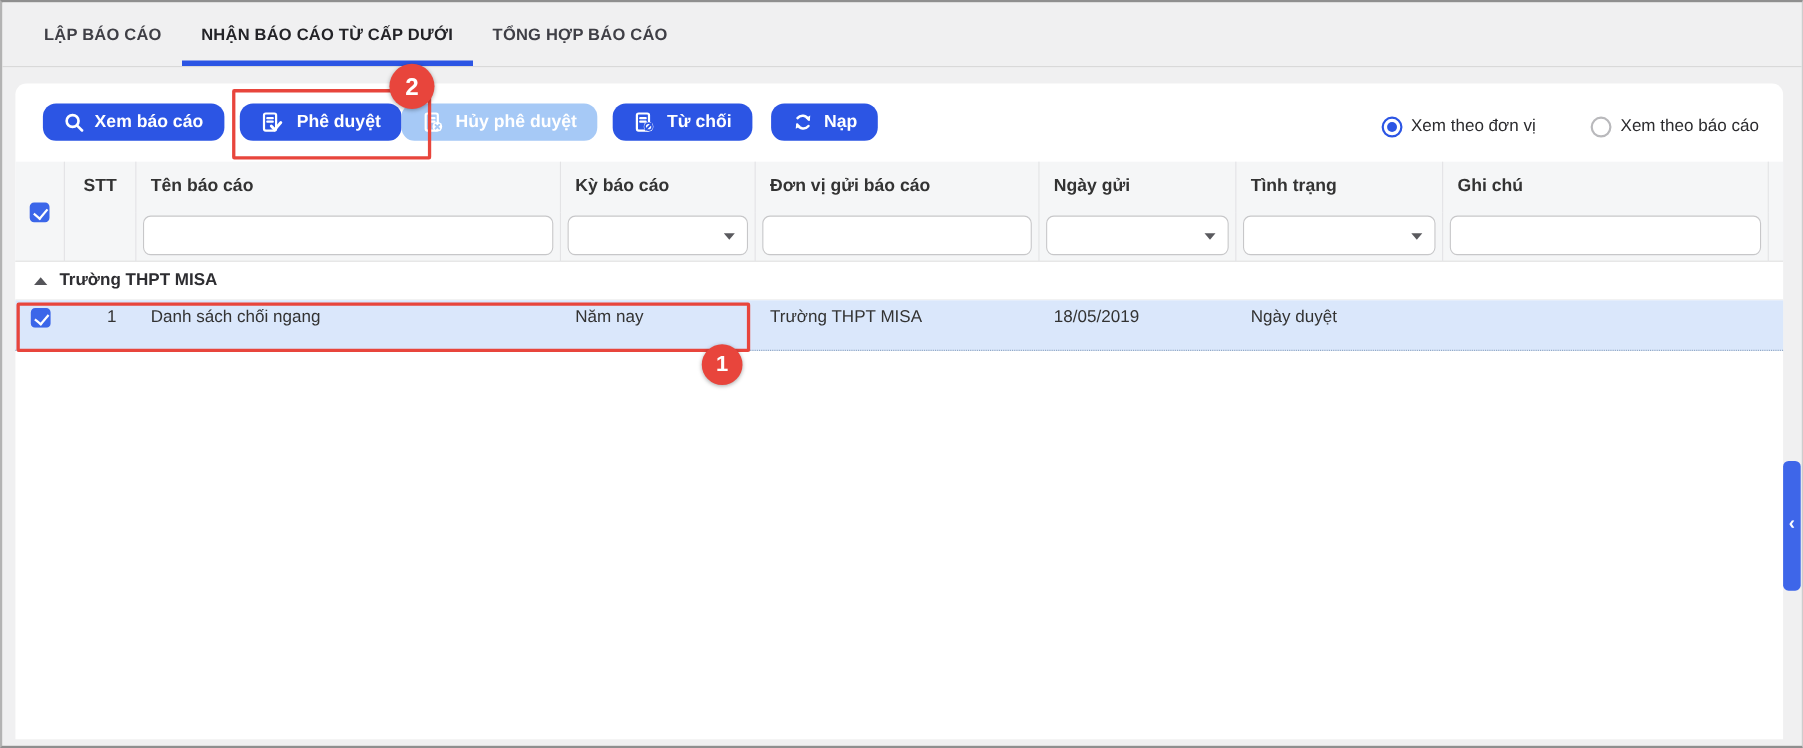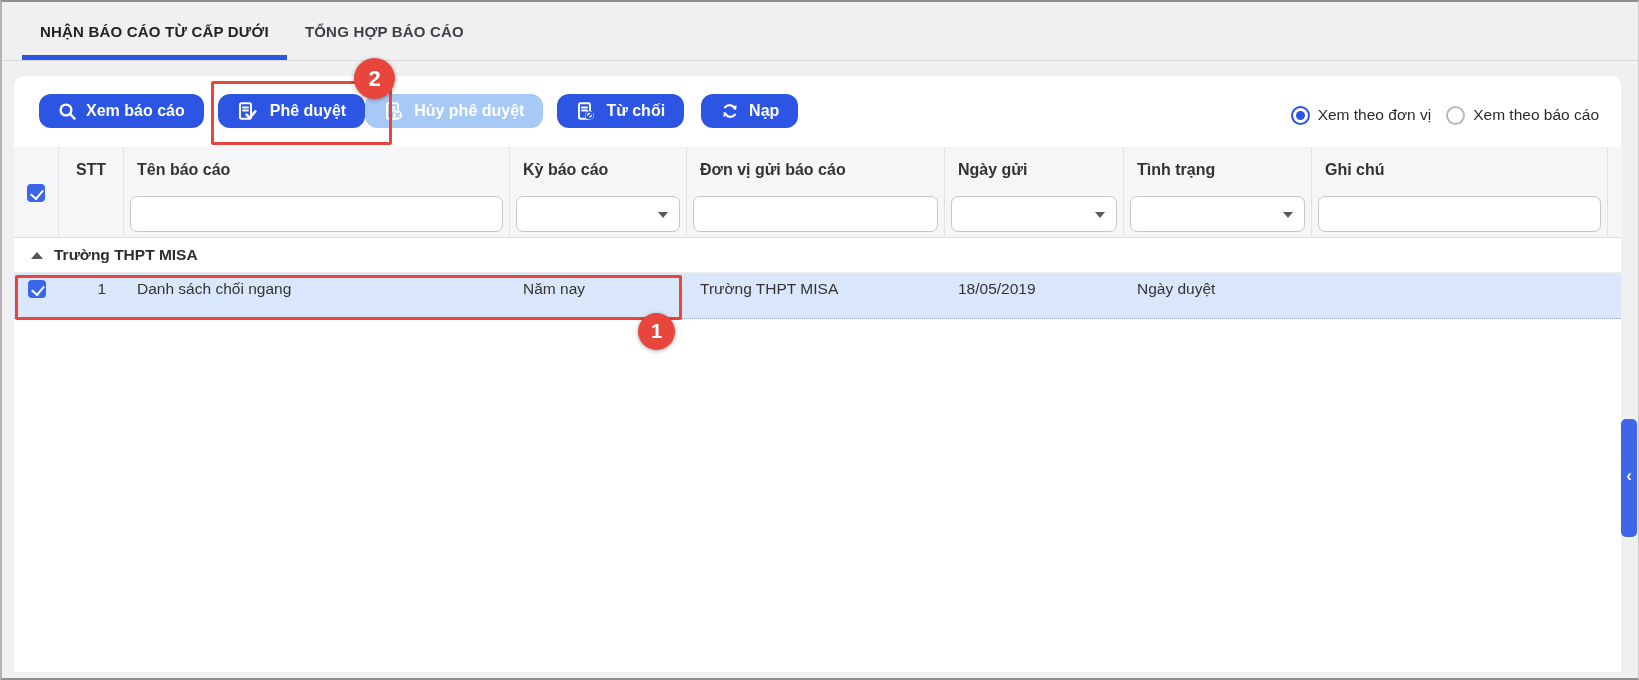--- a/index.html
+++ b/index.html
@@ -39,21 +39,21 @@
   .btn.disabled{background:var(--primary-disabled);cursor:default;}
   .btn svg{flex:0 0 auto;}
   .btn .xmark{stroke:var(--primary);}
   .btn.disabled .xmark{stroke:var(--primary-disabled);}
   .btn.m1{margin-left:14px;gap:12px;}
   .btn.m2{}
   .btn.m3{margin-left:14px;}
   .btn.m4{margin-left:17px;}
   
   .view-toggle{margin-left:auto;display:flex;align-items:center;gap:15px;height:42px;}
-  .radio{display:flex;align-items:center;gap:8px;cursor:pointer;}
+  .radio{display:flex;align-items:center;gap:8px;cursor:pointer;margin-left:35px;}
   .radio .dot{width:19px;height:19px;border-radius:50%;border:2px solid #b9b9bc;background:#fff;
     display:flex;align-items:center;justify-content:center;}
   .radio.selected .dot{border-color:var(--primary);}
   .radio .dot::after{content:"";width:9px;height:9px;border-radius:50%;background:transparent;}
   .radio.selected .dot::after{background:var(--primary);}
   .radio .lbl{font-size:15.5px;color:#2b2b2e;}
   
   .grid-cols{display:grid;grid-template-columns:45px 65px 386px 177px 258px 179px 188px 1fr;}
   .grid-header{position:absolute;top:71px;left:0;right:0;height:91px;background:var(--hdr-bg);
     border-bottom:1px solid #dcdcdc;grid-template-rows:46px 45px;}
@@ -99,20 +99,23 @@
     box-shadow:0 1px 4px rgba(0,0,0,.35);pointer-events:none;}
   .ann-badge.b2{left:352px;top:56px;width:41px;height:41px;font-size:22px;}
   .ann-badge.b1{left:636px;top:311px;width:37px;height:37px;font-size:20px;}
 </style>
 </head>
 <body>
 
 <div class="window">
 
   <div class="tabbar">
+    <div class="tab">
+        <span>LẬP BÁO CÁO</span>
+      </div>
     <div class="tab active">
         <span>NHẬN BÁO CÁO TỪ CẤP DƯỚI</span>
       </div>
     <div class="tab">
         <span>TỔNG HỢP BÁO CÁO</span>
       </div>
   </div>
 
   <div class="card">
 

